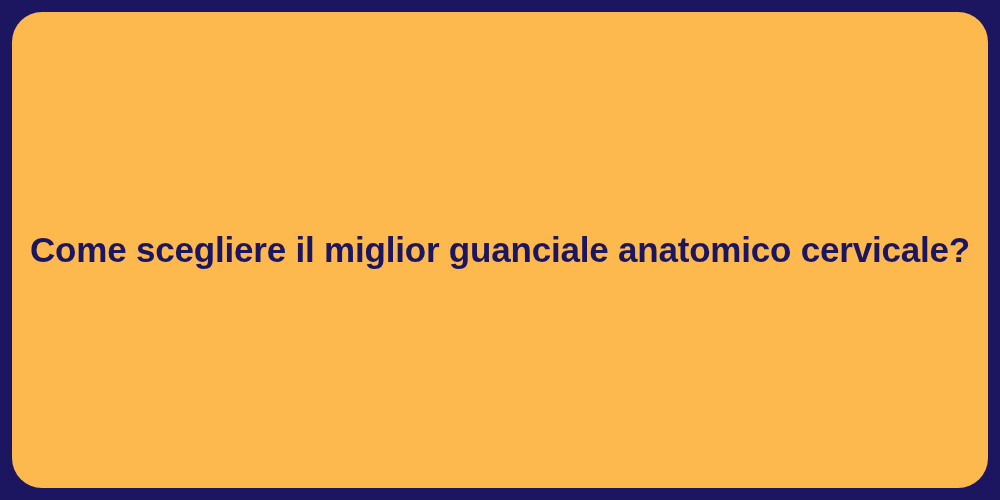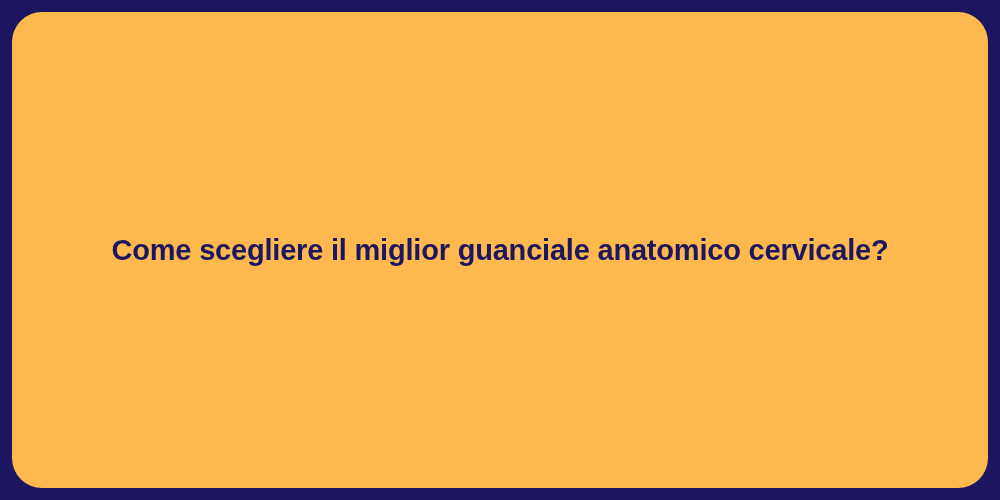--- a/index.html
+++ b/index.html
@@ -33,21 +33,21 @@
     align-items: center;
     justify-content: center;
     padding: 0 60px;
   }
 
   #banner-heading {
     margin: 0;
     color: #1c1560;
     font-family: "Liberation Sans", sans-serif;
     font-weight: bold;
-    font-size: 29px;
+    font-size: 35px;
     line-height: 1.25;
     letter-spacing: -0.2px;
     text-align: right;
     white-space: nowrap;
   }
 </style>
 </head>
 <body>
 
 <div id="banner-frame">

